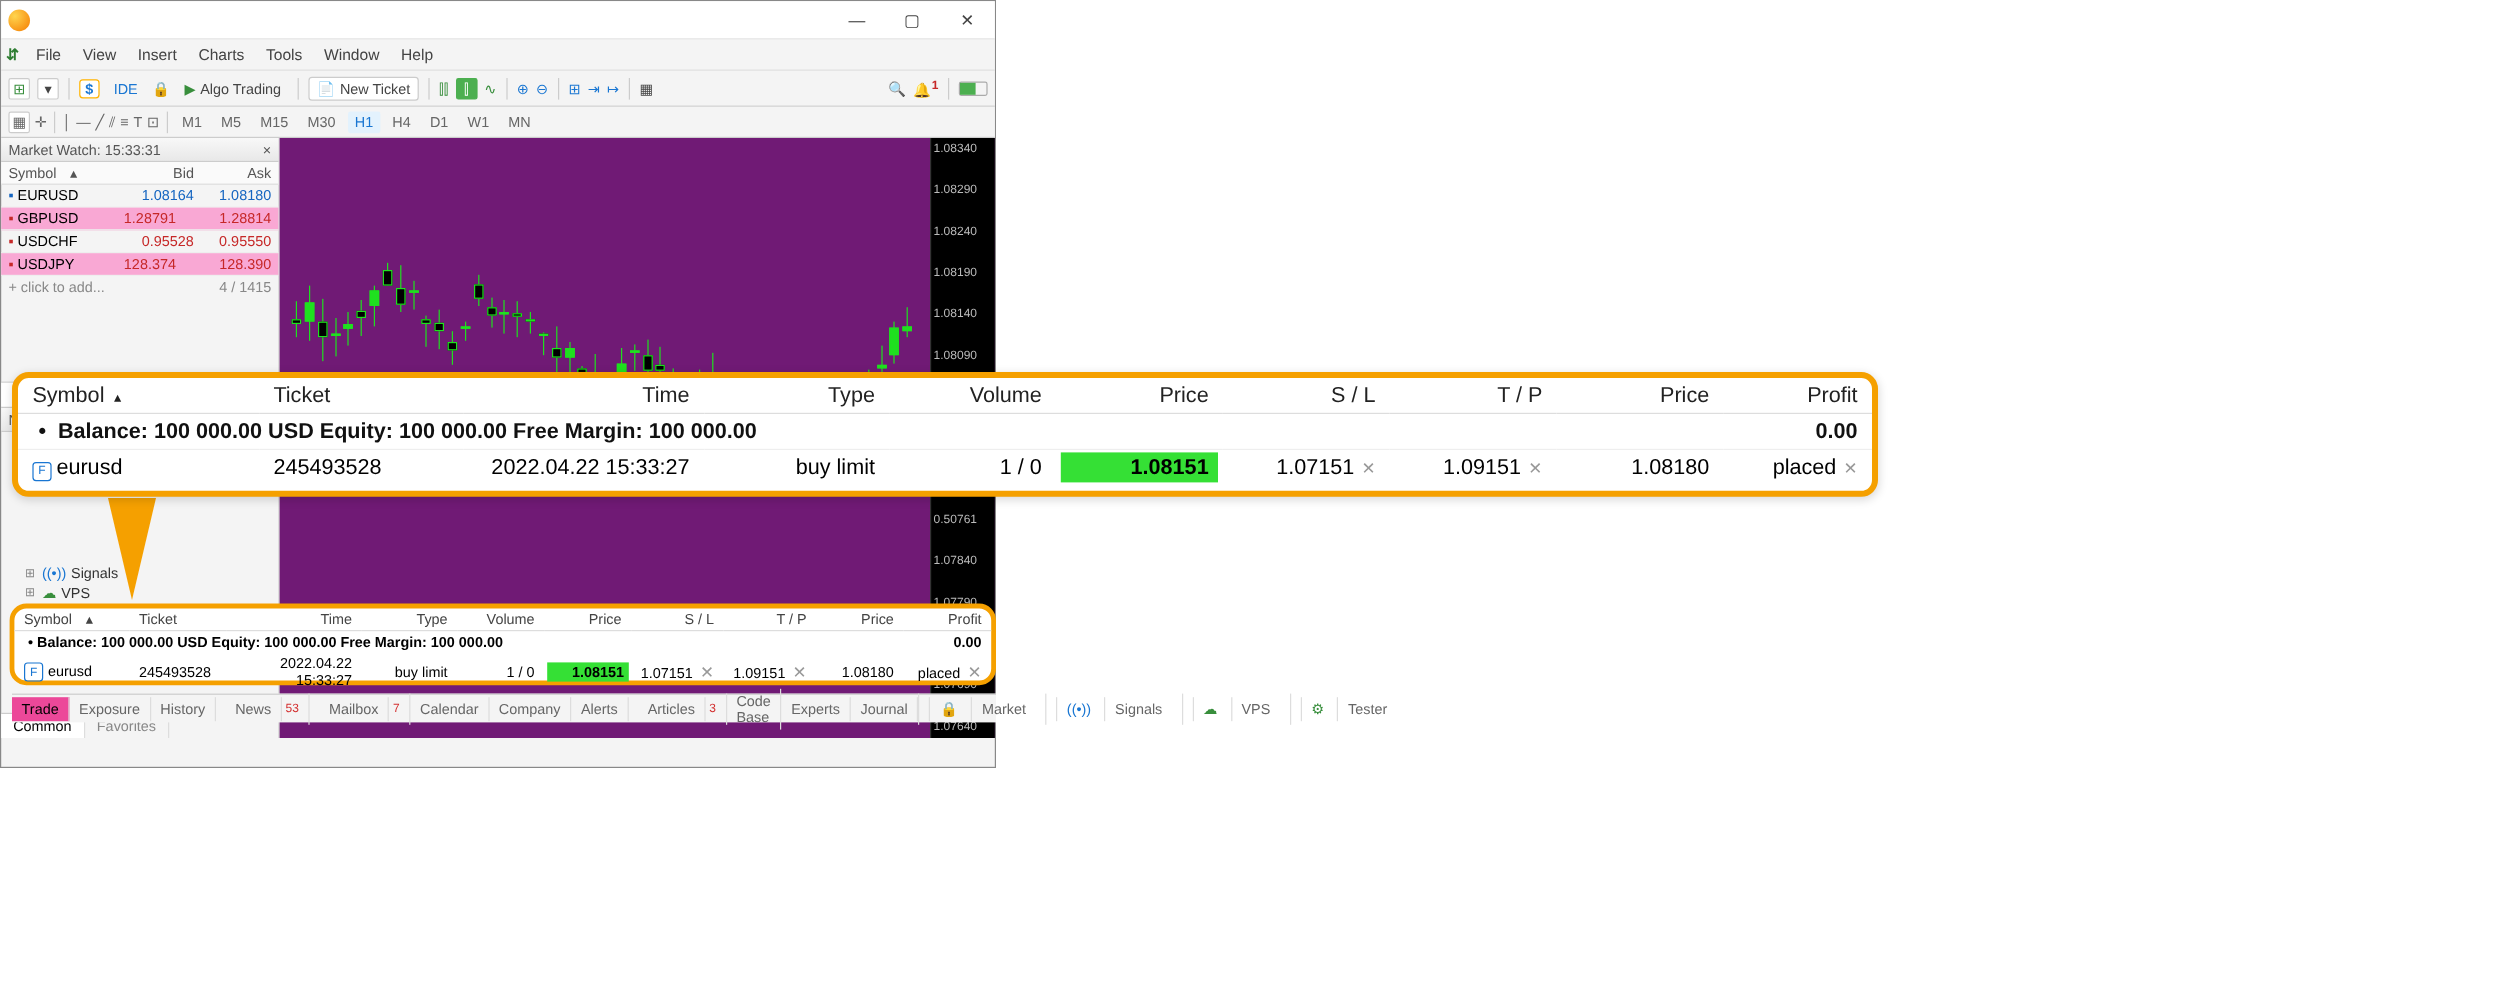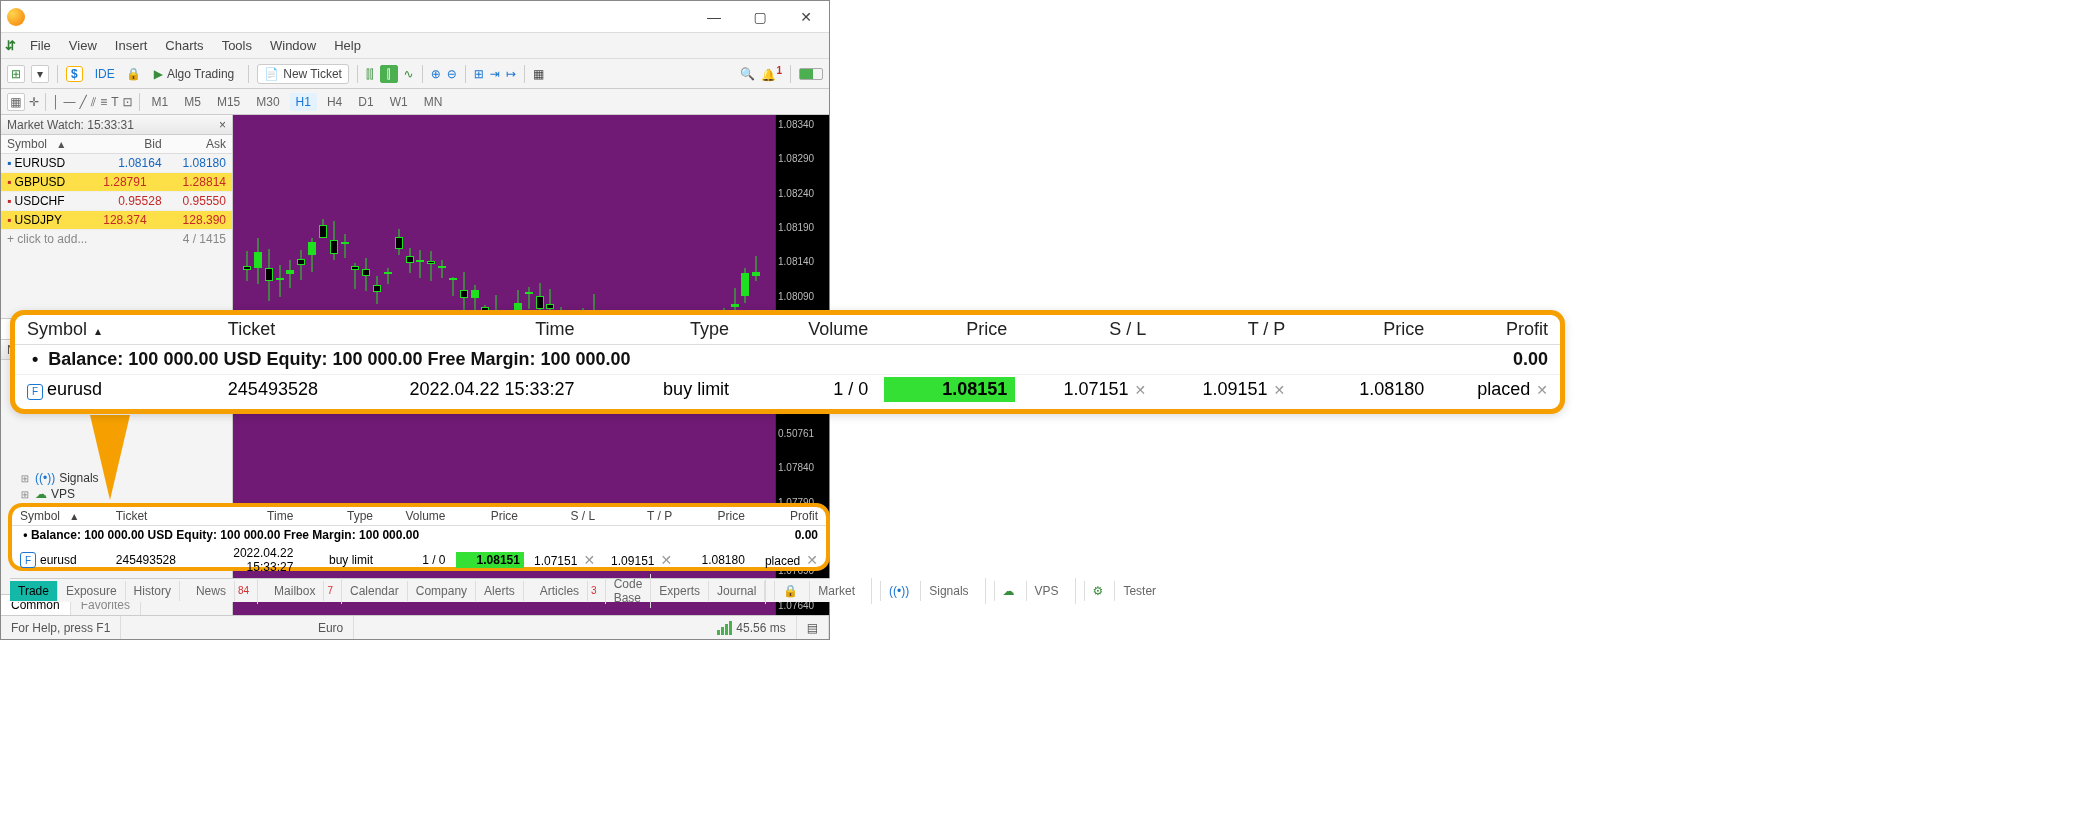--- a/index.html
+++ b/index.html
@@ -35,21 +35,21 @@
   .body-row { display: flex; height: calc(100% - 32px - 26px - 30px - 26px - 24px); }
   .left-col { width: 232px; display: flex; flex-direction: column; border-right: 1px solid #ccc;}
   .chart-col { flex: 1; background: #701a75; position: relative; }
 
   .panel-hdr { height: 20px; background: linear-gradient(#f8f8f8,#e8e8e8); border-bottom: 1px solid #ccc; font-size: 12px; color: #555; padding: 2px 6px; display:flex; justify-content:space-between; align-items:center;}
   .mw-table { font-size: 12px; }
   .mw-head { display: flex; font-weight: 400; color: #555; padding: 2px 6px; border-bottom: 1px solid #ddd; background:#fafafa;}
   .mw-head .c1 { flex: 1.4; }
   .mw-head .c2, .mw-head .c3 { flex: 1; text-align: right; }
   .mw-row { display: flex; padding: 2px 6px; border-bottom: 1px solid #eee;}
-  .mw-row.sel { background: #fde047; gap: 36px;}
+  .mw-row.sel { background: #f9a8d4; gap: 36px;}
   .mw-row .c1 { flex: 1.4; }
   .mw-row .c2, .mw-row .c3 { flex: 1; text-align: right; }
   .up { color: #1565c0; }
   .down { color: #c62828; }
   .mw-foot { font-size: 12px; color: #888; padding: 2px 6px; display:flex; justify-content:space-between;}
   .mw-tabs { display: flex; font-size: 12px; border-top: 1px solid #ccc; margin-top: auto;}
   .mw-tabs span { padding: 3px 10px; color: #888; border-right: 1px solid #ddd;}
   .mw-tabs span.active { color: #000; background: #fff;}
 
   .nav-panel { border-top: 1px solid #ccc; flex:1; display:flex; flex-direction:column;}
@@ -93,21 +93,21 @@
   .callout-small th { text-align:right; font-weight:400; padding:2px 8px; color:#444; border-bottom:1px solid #ddd;}
   .callout-small th:first-child { text-align:left;}
   .callout-small td { text-align:right; padding:2px 8px;}
   .callout-small td:first-child { text-align:left;}
   .callout-small .balance-row td { text-align:left; font-weight:600;}
   .callout-small .balance-row td.profit { text-align:right; font-weight:600;}
   .pointer { position:absolute; left:90px; top:415px; width:0; height:0; border-left:20px solid transparent; border-right:20px solid transparent; border-top:85px solid #f5a000; z-index:6;}
 
   .tool-tabs { position:absolute; left:10px; width:820px; top:578px; height:24px; display:flex; align-items:center; font-size:12px; border-top:1px solid #ccc; background:#f4f4f4; color:#666; z-index:4;}
   .tool-tabs span { padding:3px 8px; border-right:1px solid #ddd; display:flex; align-items:center; gap:3px;}
-  .tool-tabs span.active { color:#000; background:#14b8a6;}
+  .tool-tabs span.active { color:#000; background:#ec4899;}
   .tool-tabs .right { margin-left:auto; display:flex;}
   .tool-tabs .right span { border-left:1px solid #ddd; border-right:none;}
   .lock { color:#f5a000;}
   .sym-icon { display:inline-flex; width:16px; height:16px; border:1px solid #1976d2; border-radius:3px; align-items:center; justify-content:center; font-size:10px; color:#1976d2; margin-right:4px;}
 
 </style>
 </head>
 <body>
 
 <div class="app-window">
@@ -472,36 +472,20 @@
             <div class="body" style="top: 151.61px; height: 22.9968px;"></div>
           </div>
           <div class="candle filled" style="left: 513.167px;">
             <div class="wick" style="top: 134.877px; height: 25.2719px;"></div>
             <div class="body" style="top: 151.256px; height: 3.31314px;"></div>
           </div>
         </div>
     </div>
   </div>
 
-  <div class="statusbar">
-    <div>For Help, press F1</div>
-    <div class="spacer"></div>
-    <div>Euro</div>
-    <div class="spacer" style="flex:2"></div>
-    <div>
-        <span class="sig-bars">
-          <i></i>
-          <i></i>
-          <i></i>
-          <i></i>
-        </span>
-        <span>45.56 ms</span>
-      </div>
-    <div>▤</div>
-  </div>
 </div>
 
 <div class="callout-large">
   <table>
     <tbody>
         <tr>
       <th style="width:13%"><span>Symbol</span><span class="sort-arrow">▴</span></th>
       <th style="width:11%; text-align:left">Ticket</th>
       <th style="width:13%">Time</th>
       <th style="width:10%">Type</th>
@@ -567,21 +551,21 @@
   </tbody>
     </table>
 </div>
 
 <div class="tool-tabs">
   <span class="active">Trade</span>
   <span>Exposure</span>
   <span>History</span>
   <span>
       <span>News</span> 
-      <sub style="color:#d32f2f">84</sub>
+      <sub style="color:#d32f2f">53</sub>
     </span>
   <span>
       <span>Mailbox</span> 
       <sub style="color:#d32f2f">7</sub>
     </span>
   <span>Calendar</span>
   <span>Company</span>
   <span>Alerts</span>
   <span>
       <span>Articles</span> 

